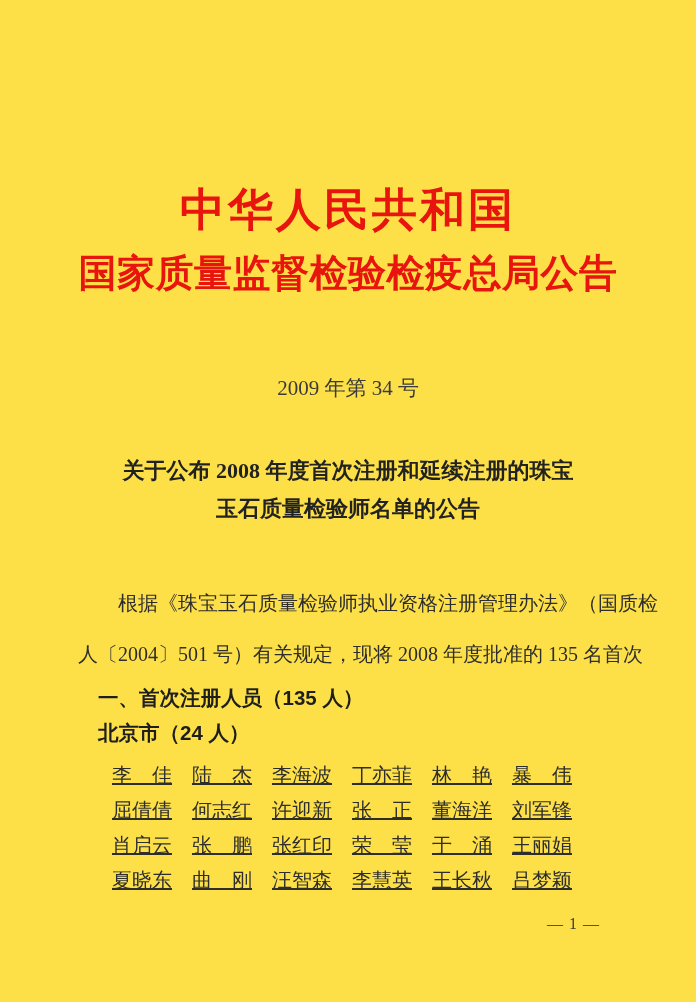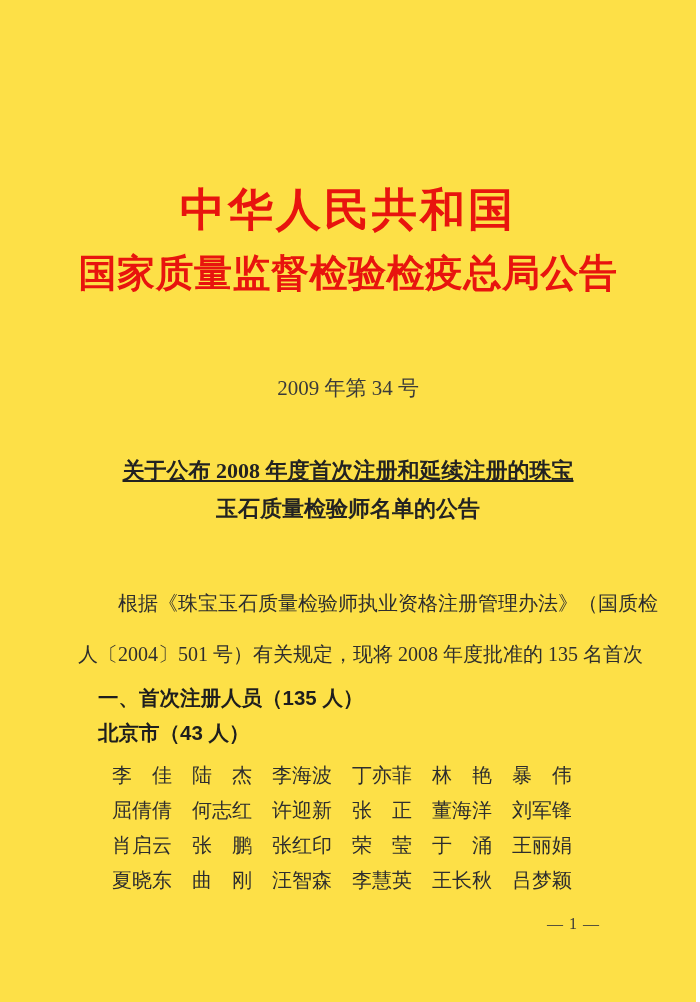--- a/index.html
+++ b/index.html
@@ -31,21 +31,21 @@
   }
   .subtitle {
     position: absolute;
     left: 0; right: 0;
     text-align: center;
     font-size: 22px;
     font-weight: bold;
     color: #222222;
     white-space: nowrap;
   }
-  .subtitle-line1 { top: 456px; text-decoration: underline; }
+  .subtitle-line1 { top: 456px; }
   .subtitle-line2 { top: 494px; }
   .body-block {
     position: absolute;
     top: 570px; left: 62px;
     width: 578px;
     font-size: 20px;
     line-height: 35px;
     color: #2e2e2e;
   }
   .body-line {
@@ -75,20 +75,21 @@
     gap: 20px;
     height: 35px;
     align-items: center;
     font-size: 20px;
     color: #2e2e2e;
   }
   .name-cell {
     width: 60px;
     white-space: pre;
     text-align: center;
+    text-decoration: underline;
   }
   .page-number {
     position: absolute;
     top: 915px;
     right: 96px;
     font-size: 16px;
     color: #3a3a3a;
     letter-spacing: 1px;
     white-space: nowrap;
   }
@@ -108,21 +109,21 @@
 
   <div class="subtitle subtitle-line2">玉石质量检验师名单的公告</div>
 
   <div class="body-block">
     <p class="body-line indent">根据《珠宝玉石质量检验师执业资格注册管理办法》（国质检</p>
     <p class="body-line">人〔2004〕501 号）有关规定，现将 2008 年度批准的 135 名首次</p>
   </div>
 
   <div class="section-heading section-1">一、首次注册人员（135 人）</div>
 
-  <div class="section-heading section-region">北京市（43 人）</div>
+  <div class="section-heading section-region">北京市（24 人）</div>
 
   <div class="names-block">
     <div class="name-row">
       <span class="name-cell">李　佳</span>
       <span class="name-cell">陆　杰</span>
       <span class="name-cell">李海波</span>
       <span class="name-cell">丁亦菲</span>
       <span class="name-cell">林　艳</span>
       <span class="name-cell">暴　伟</span>
     </div>

